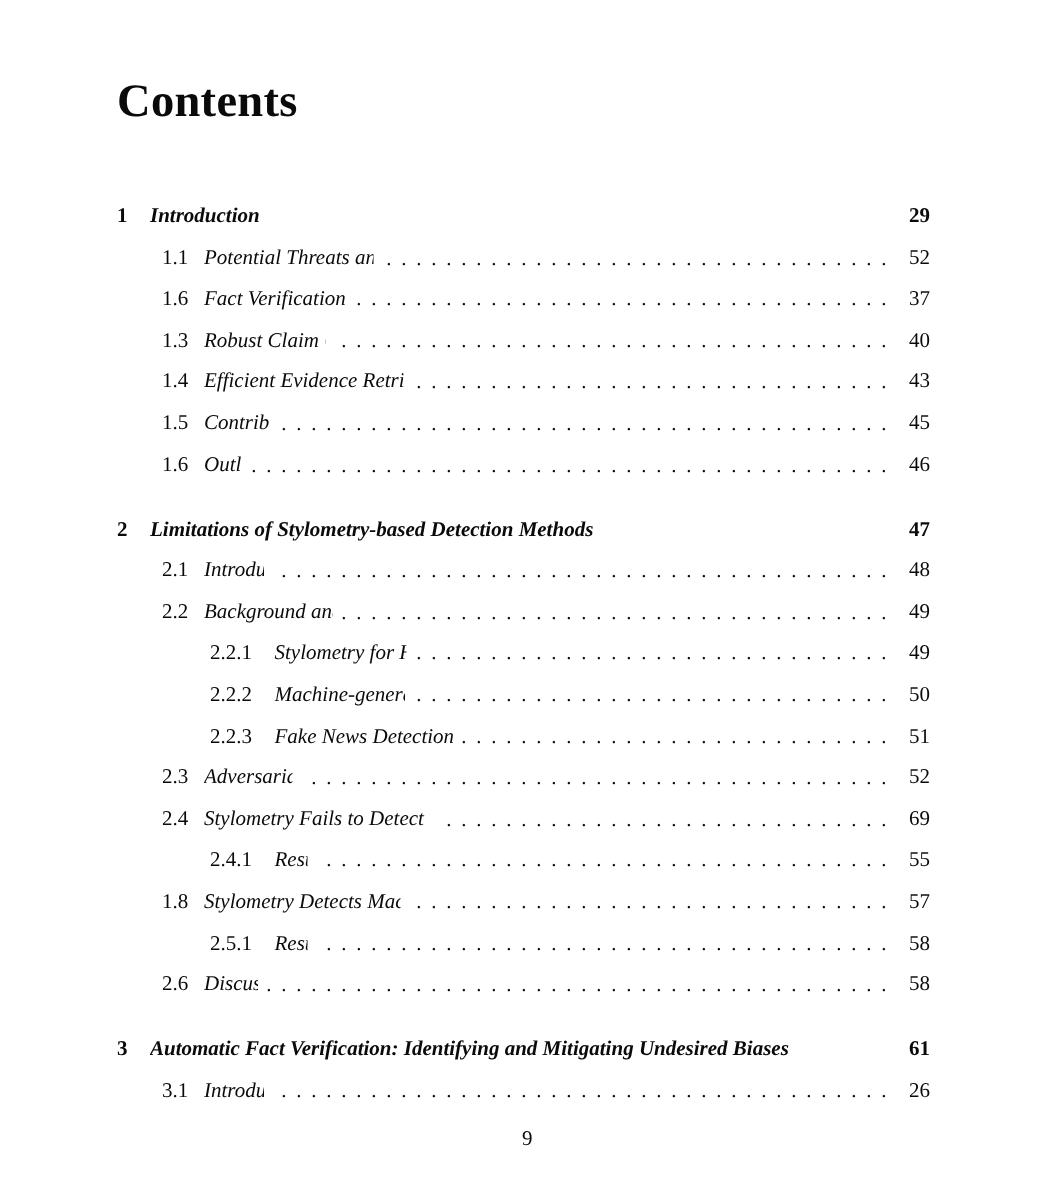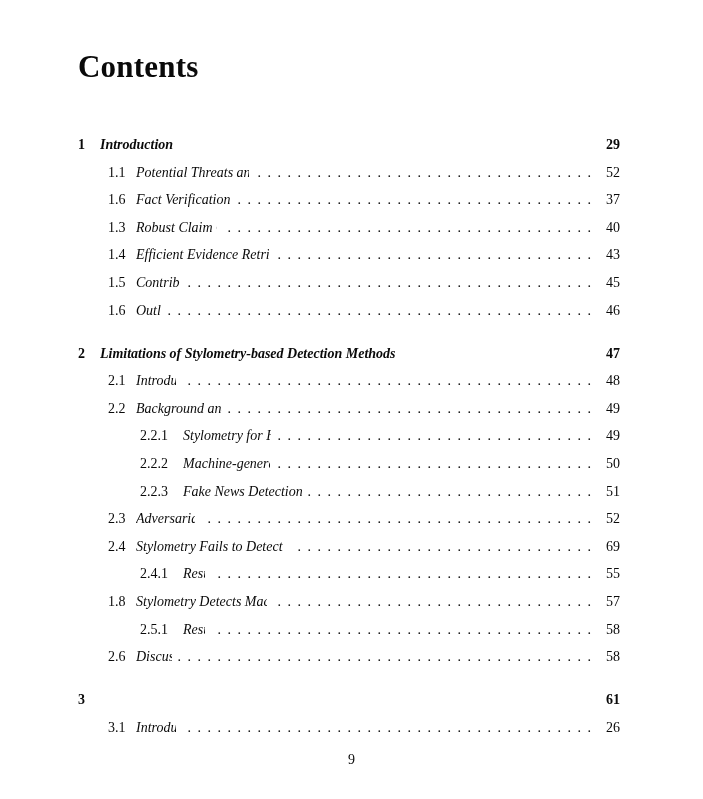--- a/index.html
+++ b/index.html
@@ -216,20 +216,21 @@
         <span class="pg">58</span>
       </div>
       <div class="toc-row section">
         <span class="num">2.6</span>
         <span class="title">Discussion</span>
         <span class="leader"></span>
         <span class="pg">58</span>
       </div>
       <div class="toc-row chapter">
         <span class="num">3</span>
+        <span class="title">Automatic Fact Verification: Identifying and Mitigating Undesired Biases</span>
         <span class="spacer"></span>
         <span class="pg">61</span>
       </div>
       <div class="toc-row section">
         <span class="num">3.1</span>
         <span class="title">Introduction</span>
         <span class="leader"></span>
         <span class="pg">26</span>
       </div>
     </div>

